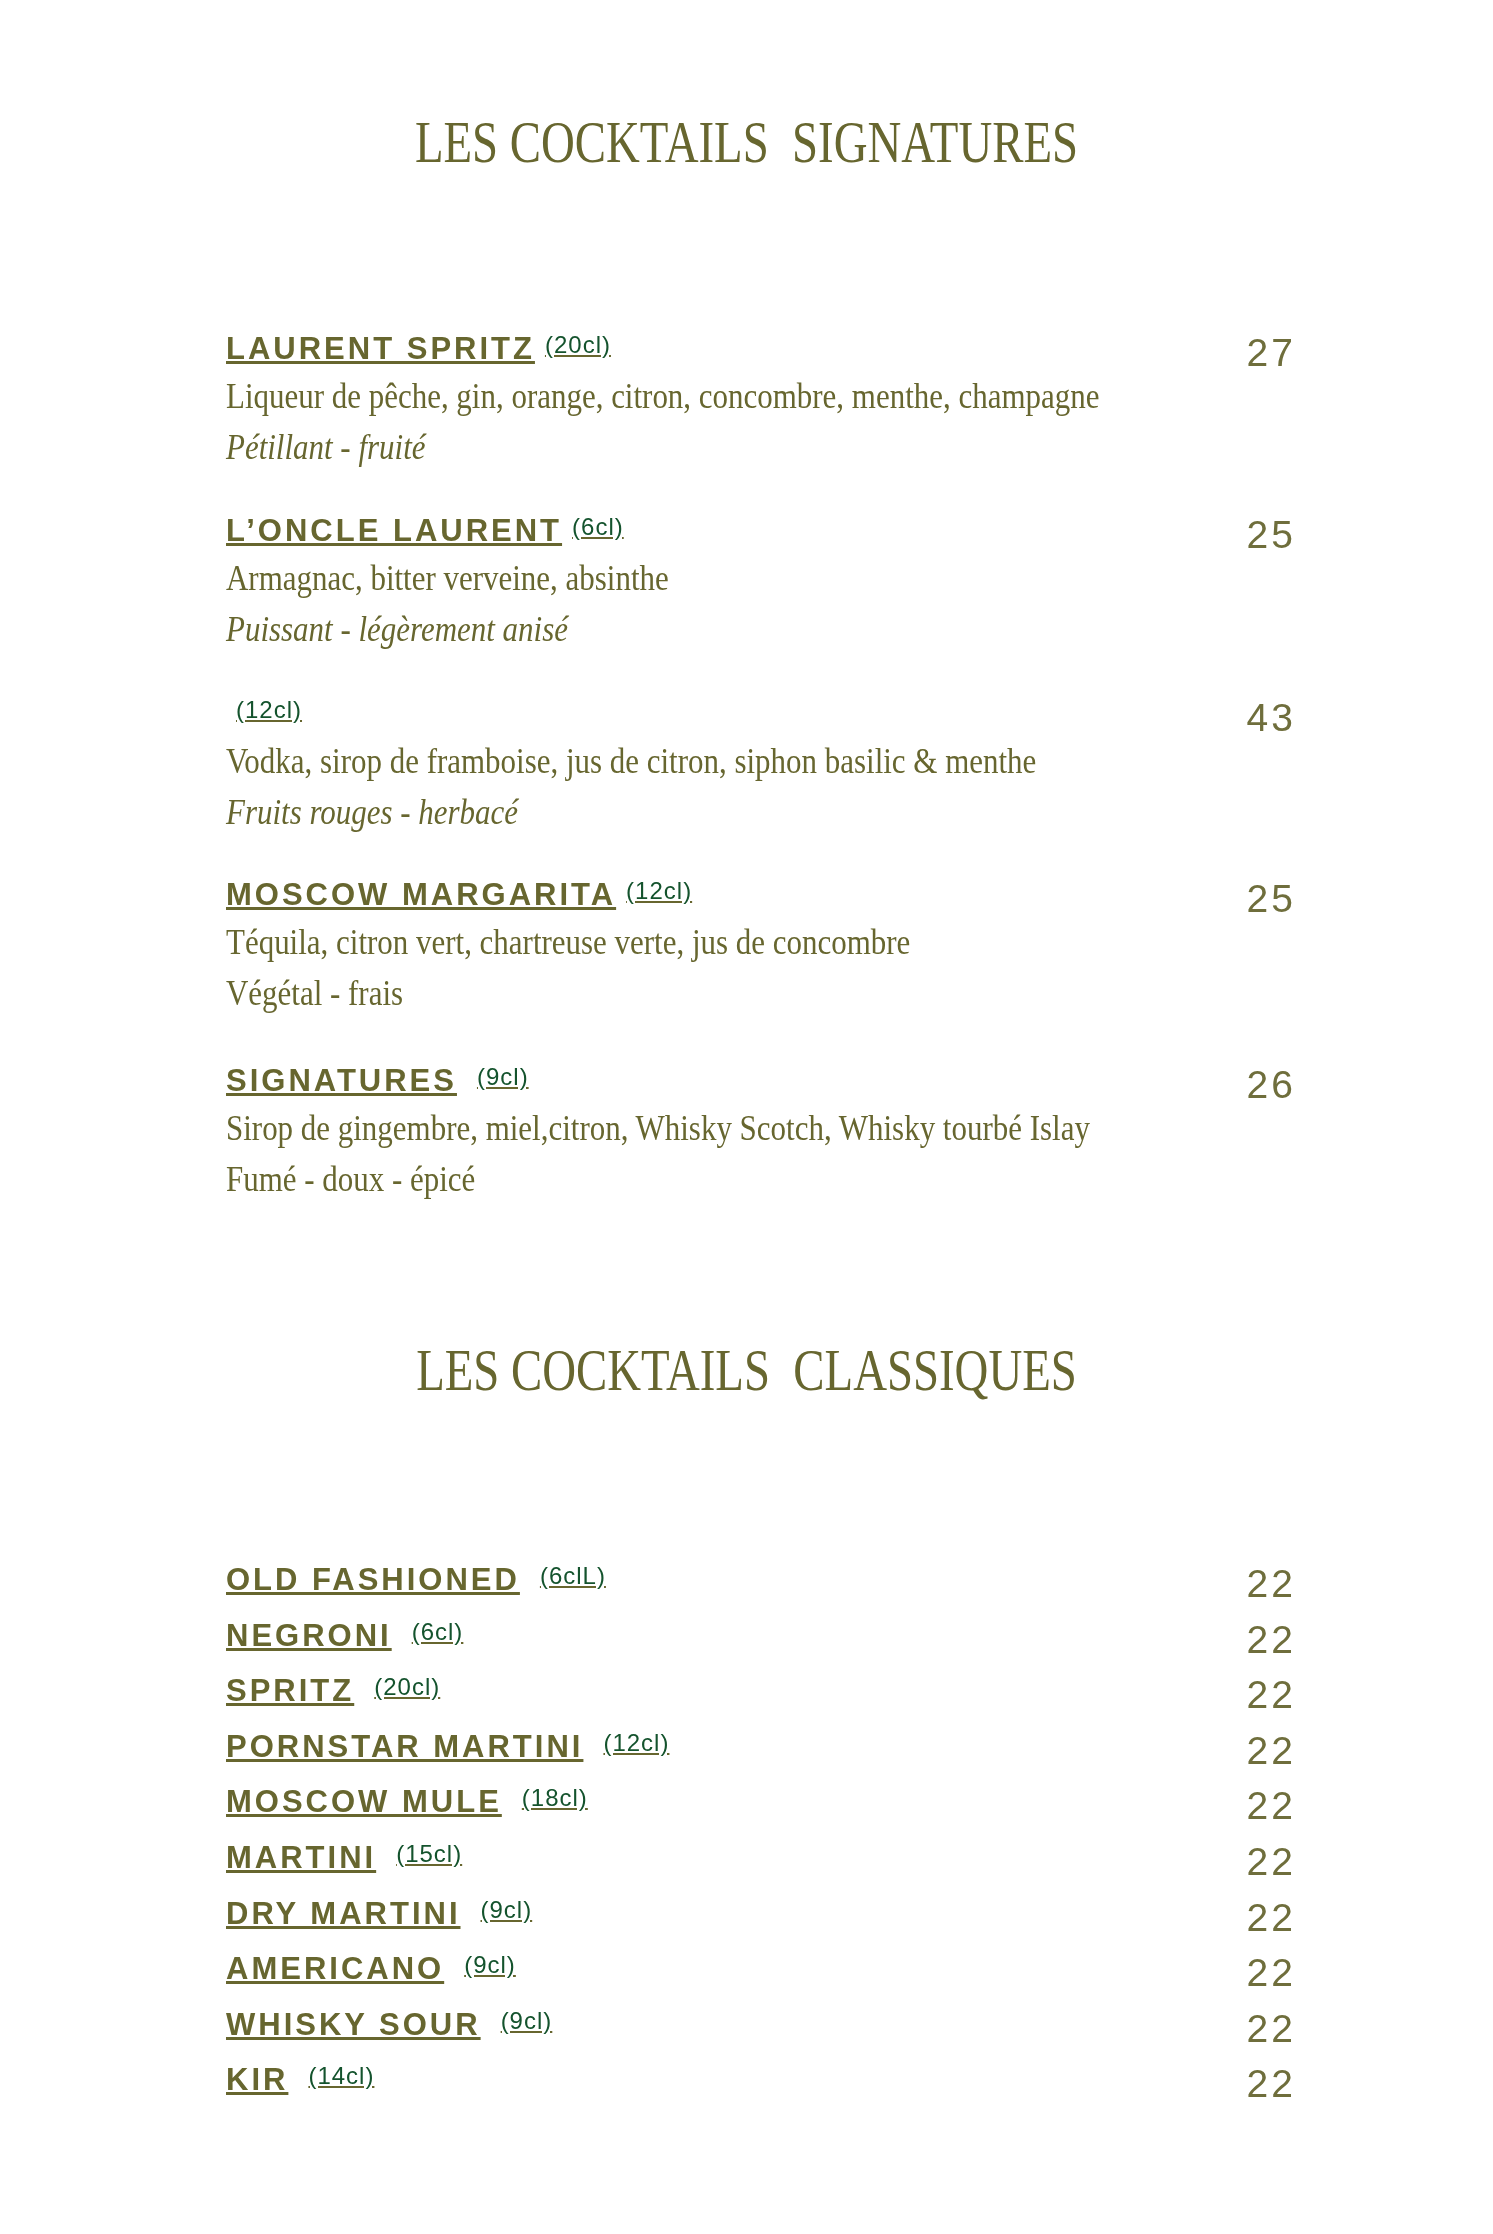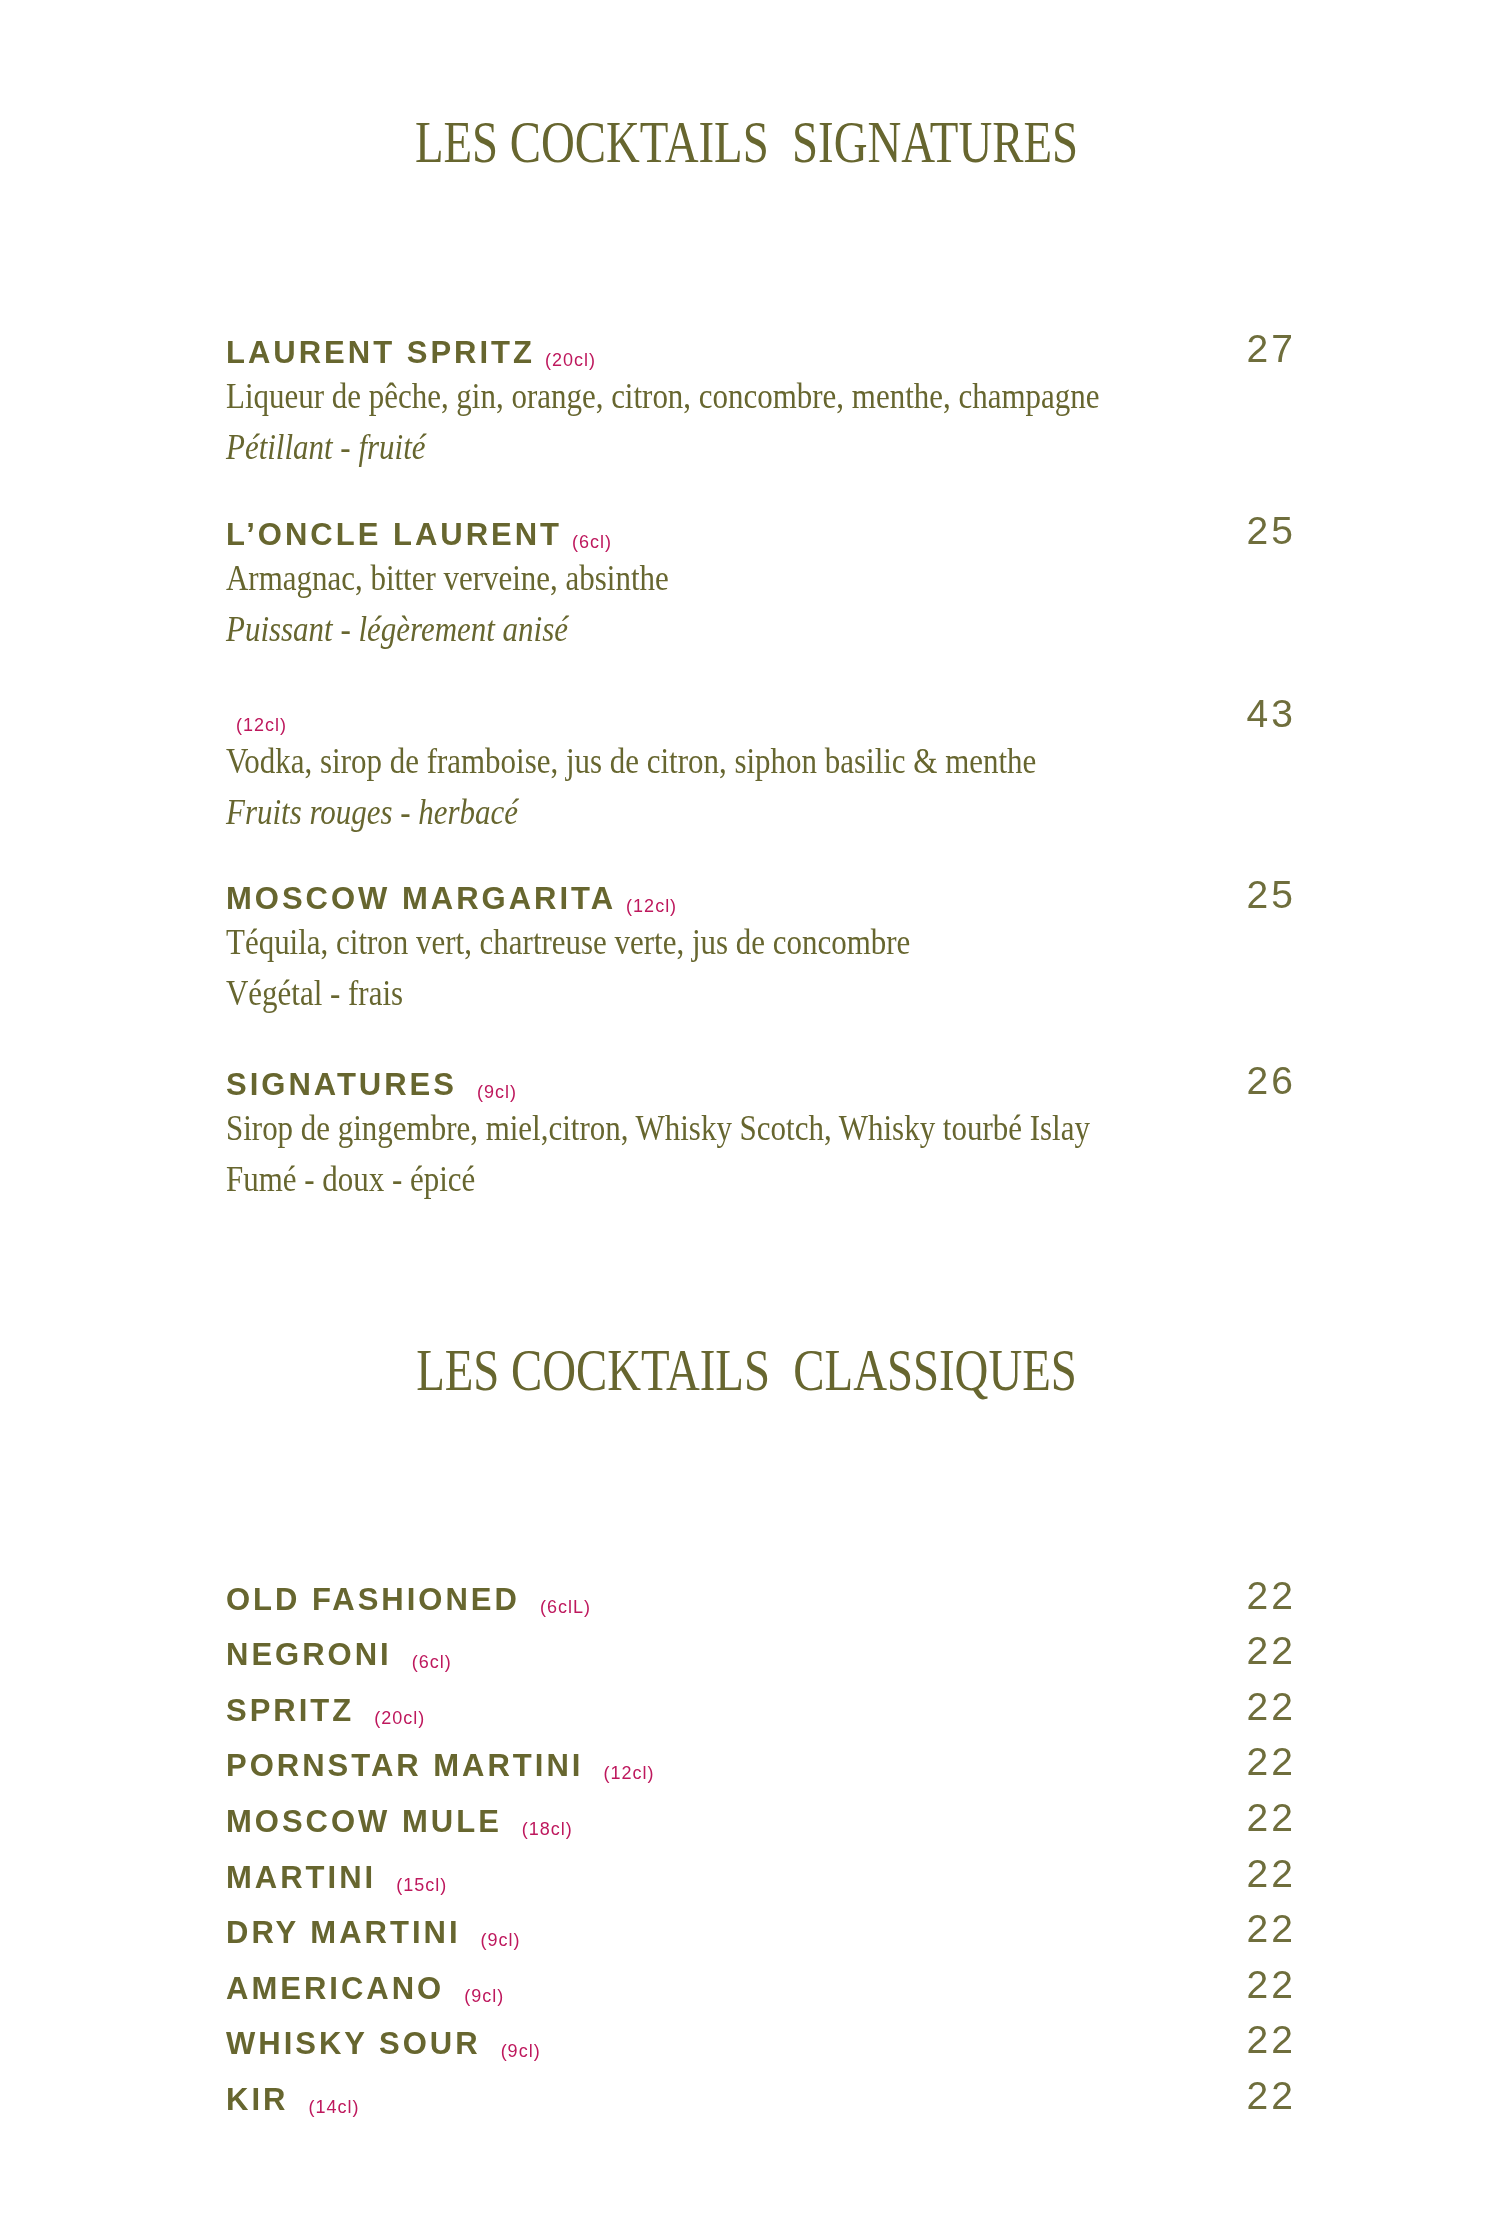--- a/index.html
+++ b/index.html
@@ -35,36 +35,37 @@
 
     .sig-item {
       position: absolute;
       left: 226px;
       width: 1070px;
     }
     .row {
       position: relative;
       height: 40px;
       display: flex;
-      align-items: flex-end;
+      align-items: flex-start;
+      text-decoration: underline;
     }
     .name {
       font-family: "Liberation Sans", "DejaVu Sans", sans-serif;
       font-weight: bold;
       font-size: 31px;
       letter-spacing: 3px;
       color: #67662f;
       white-space: pre;
     }
     .vol {
       font-family: "Liberation Sans", "DejaVu Sans", sans-serif;
       font-weight: normal;
-      font-size: 18px;
+      font-size: 24px;
       letter-spacing: 1px;
-      color: #be185d;
+      color: #14532d;
       margin-left: 10px;
       white-space: pre;
     }
     .price {
       position: absolute;
       right: 0;
       font-family: "Liberation Sans", "DejaVu Sans", sans-serif;
       font-weight: normal;
       font-size: 39px;
       letter-spacing: 3px;

